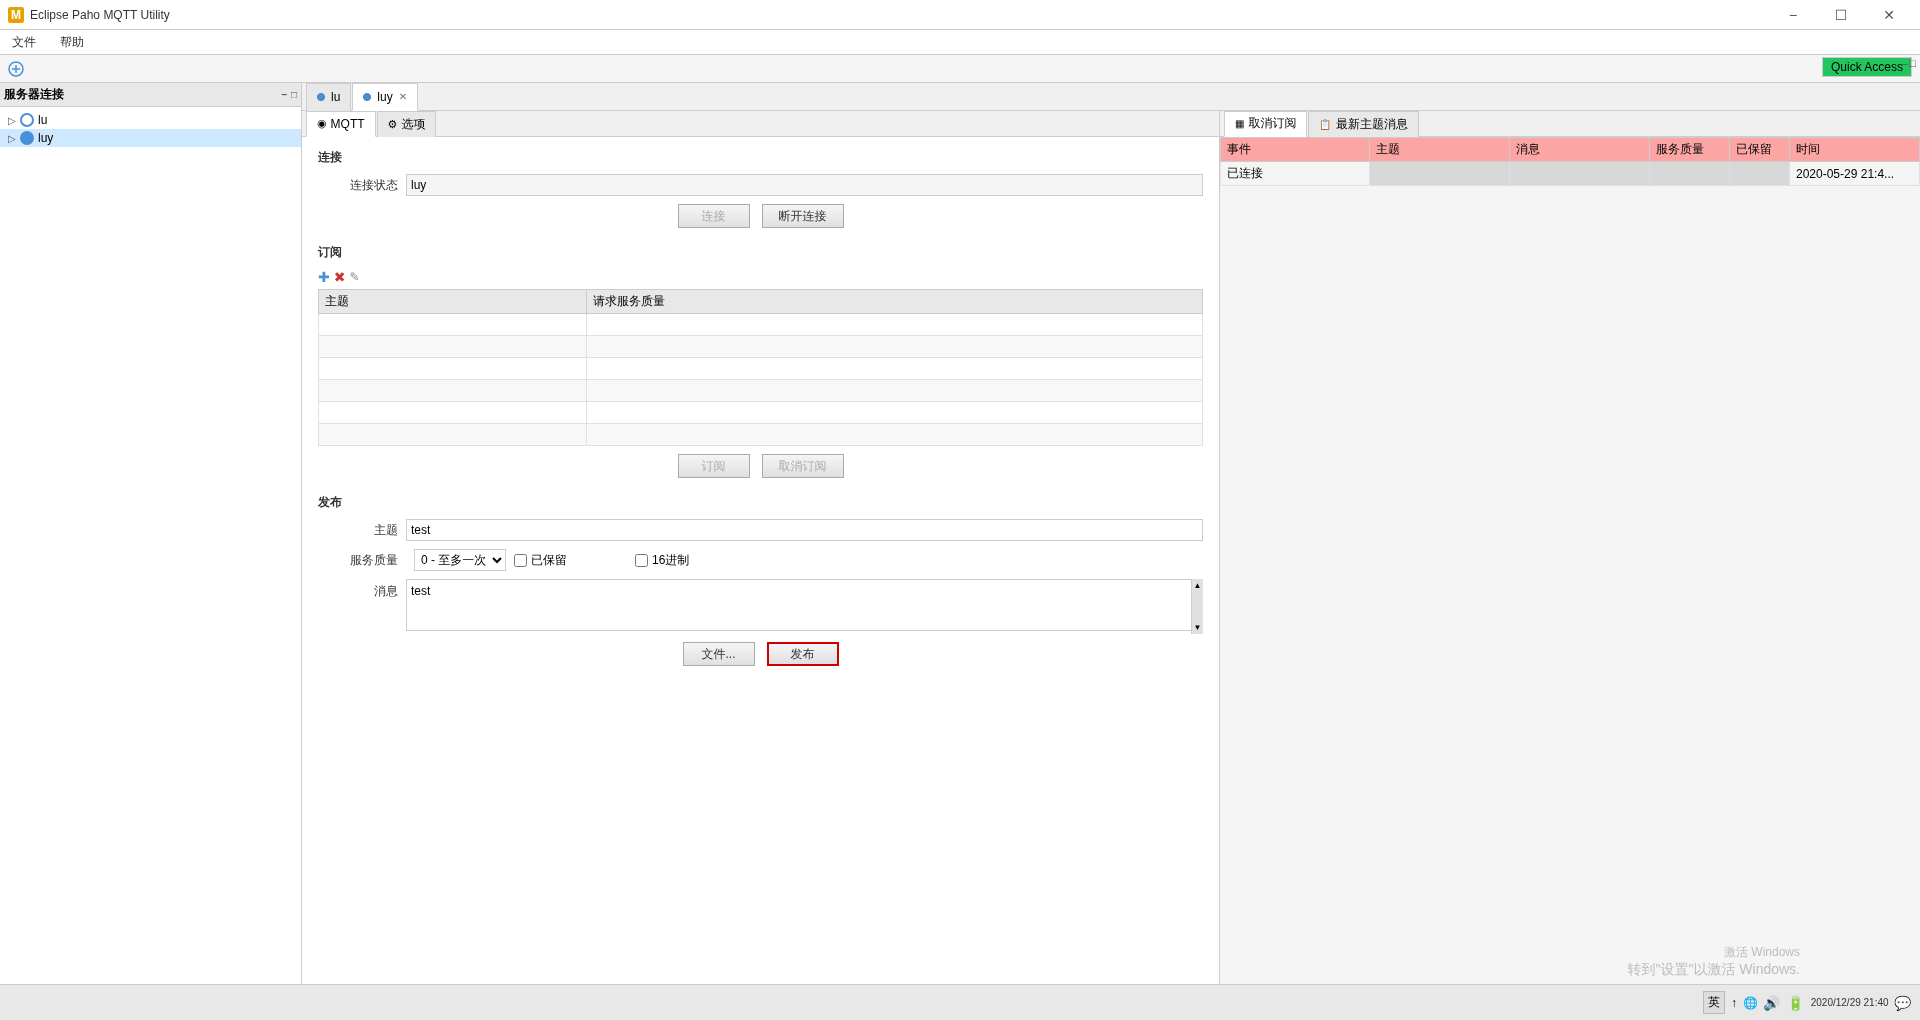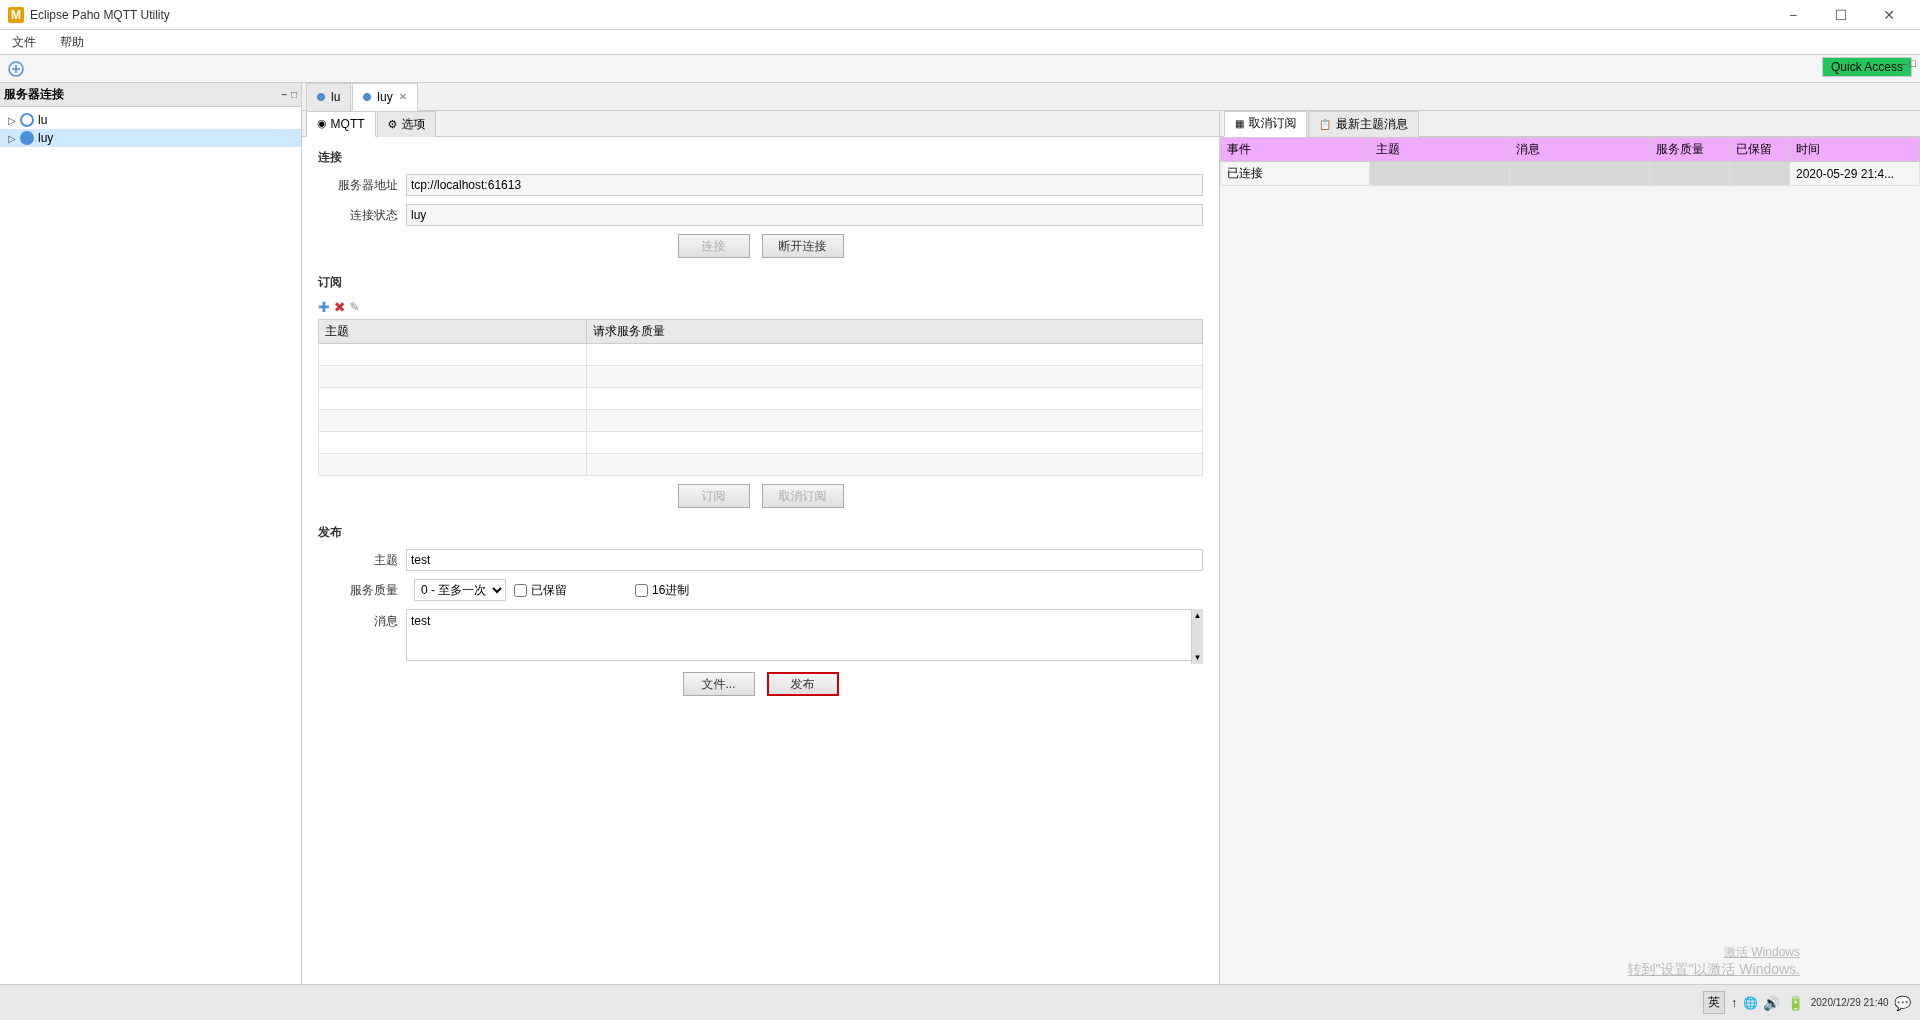--- a/index.html
+++ b/index.html
@@ -148,31 +148,31 @@
     .right-tab {
       display: flex; align-items: center; height: 26px; padding: 0 10px;
       border: 1px solid #ccc; border-bottom: none; background: #e8e8e8;
       cursor: pointer; gap: 4px; font-size: 12px; margin-right: 1px;
     }
     .right-tab.active { background: #fff; border-bottom: 1px solid #fff; }
     .right-tab-icon { font-size: 10px; }
 
     .history-table { width: 100%; border-collapse: collapse; }
     .history-table th {
-      background: #f0abfc; border: 1px solid #ccc; padding: 3px 6px;
+      background: #fca5a5; border: 1px solid #ccc; padding: 3px 6px;
       font-weight: normal; text-align: left; font-size: 12px; position: sticky; top: 0;
     }
     .history-table td { border: 1px solid #e0e0e0; padding: 3px 6px; font-size: 12px; }
     .history-table-wrap { overflow-y: auto; flex: 1; }
 
     
     .watermark {
       position: absolute; bottom: 40px; right: 120px;
       color: rgba(150,150,150,0.6); font-size: 24px; pointer-events: none;
-      text-align: right; line-height: 1.4; text-decoration: underline;
+      text-align: right; line-height: 1.4;
     }
 
     
     .taskbar {
       position: absolute; bottom: 0; left: 0; right: 0; height: 36px;
       background: #e8e8e8; border-top: 1px solid #ccc;
       display: flex; align-items: center; justify-content: flex-end;
       padding: 0 8px; gap: 6px;
     }
 
@@ -272,24 +272,20 @@
           <div class="sub-tab">
             <span class="sub-tab-icon">⚙</span>
             <span>选项</span>
           </div>
         </div>
 
         <div class="form-area">
 
           <div class="section-title">连接</div>
 
-          <div class="form-row">
-            <span class="form-label">服务器地址</span>
-            <input class="form-input readonly" type="text" value="tcp://localhost:61613" readonly="" style="">
-          </div>
 
           <div class="form-row">
             <span class="form-label">连接状态</span>
             <input class="form-input readonly" type="text" value="luy" readonly="" style="">
           </div>
 
 
           <div class="btn-row">
             <button class="btn" disabled="">连接</button>
             <button class="btn">断开连接</button>

